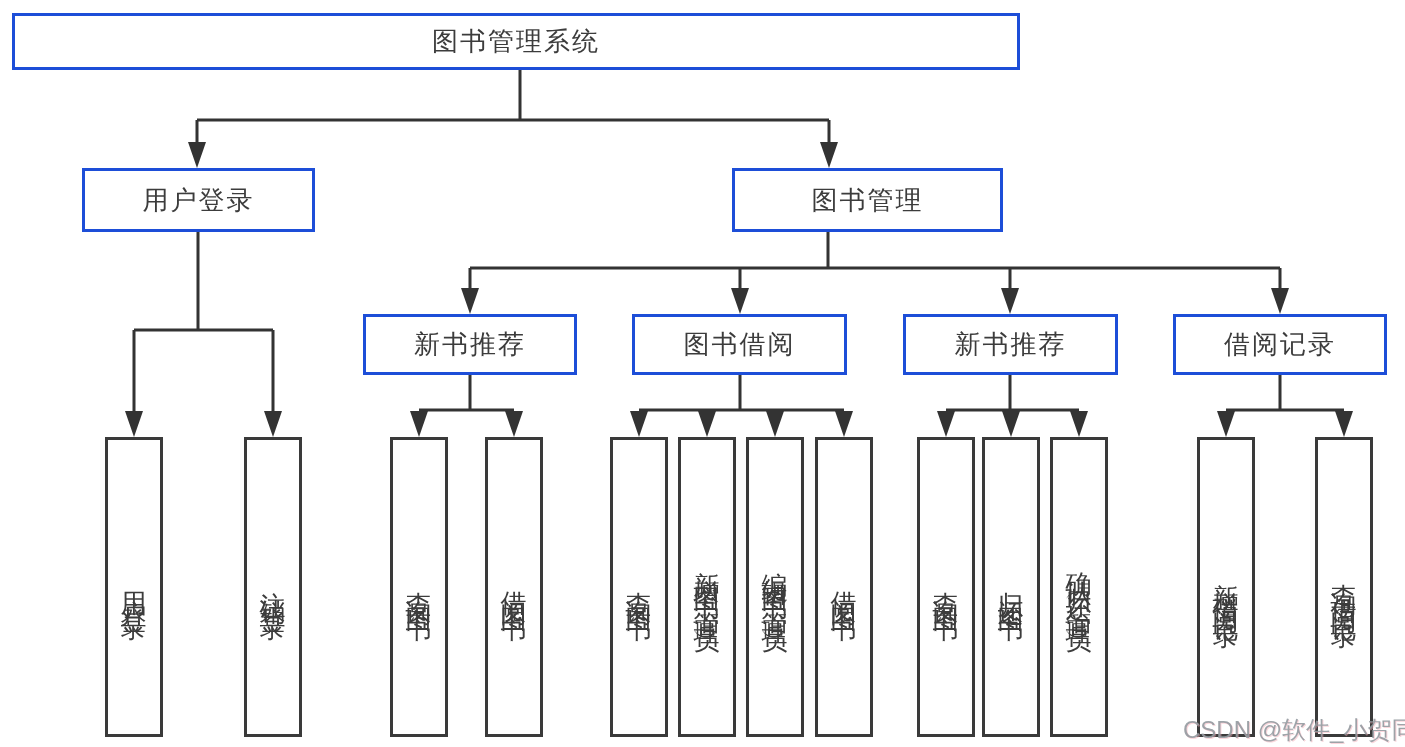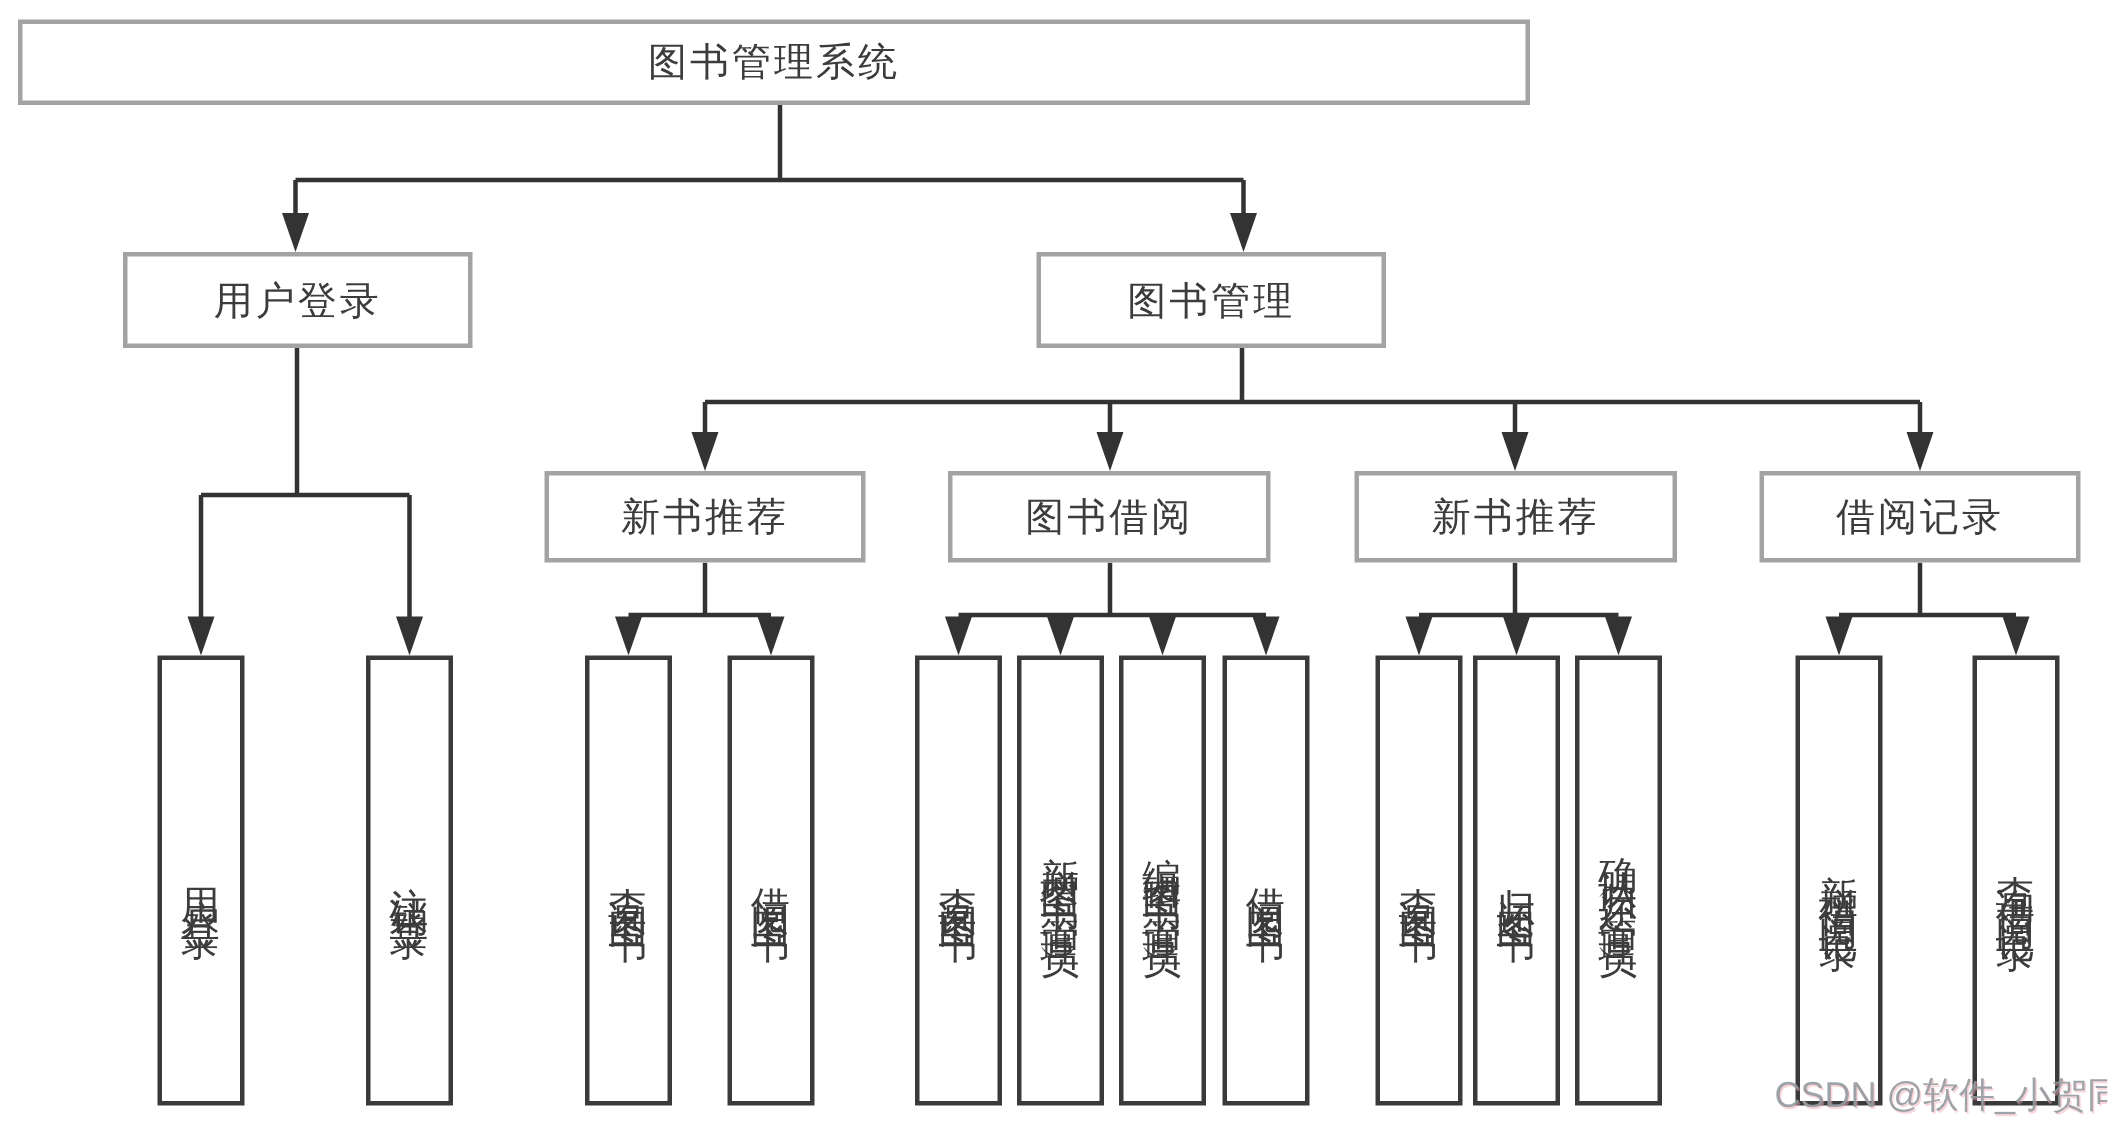--- a/index.html
+++ b/index.html
@@ -13,21 +13,21 @@
     overflow: hidden;
   }
   #connectors {
     position: absolute;
     left: 0; top: 0;
     width: 1405px; height: 747px;
     pointer-events: none;
   }
   .box {
     position: absolute;
-    border: 3px solid #a3a3a3;
+    border: 3px solid #1d4ed8;
     background: #ffffff;
     display: flex;
     align-items: center;
     justify-content: center;
     color: #3c3c3c;
     font-size: 26px;
     letter-spacing: 2px;
     white-space: nowrap;
     z-index: 2;
   }
@@ -47,21 +47,21 @@
   .vbox span {
     writing-mode: vertical-rl;
     text-orientation: mixed;
     font-size: 26px;
     line-height: 1;
     letter-spacing: 8px;
   }
   
   #n-root { left: 12px;  top: 13px;  width: 1008px; height: 57px; }
   #n-l2a  { left: 82px;  top: 168px; width: 233px;  height: 64px; }
-  #n-l2b  { left: 691px; top: 168px; width: 233px;  height: 64px; }
+  #n-l2b  { left: 732px; top: 168px; width: 271px;  height: 64px; }
   #n-l3a  { left: 363px; top: 314px; width: 214px;  height: 61px; }
   #n-l3b  { left: 632px; top: 314px; width: 215px;  height: 61px; }
   #n-l3c  { left: 903px; top: 314px; width: 215px;  height: 61px; }
   #n-l3d  { left: 1173px;top: 314px; width: 214px;  height: 61px; }
   
   #v1  { left: 105px; }
   #v2  { left: 244px; }
   #v3  { left: 390px; }
   #v4  { left: 485px; }
   #v5  { left: 610px; }

